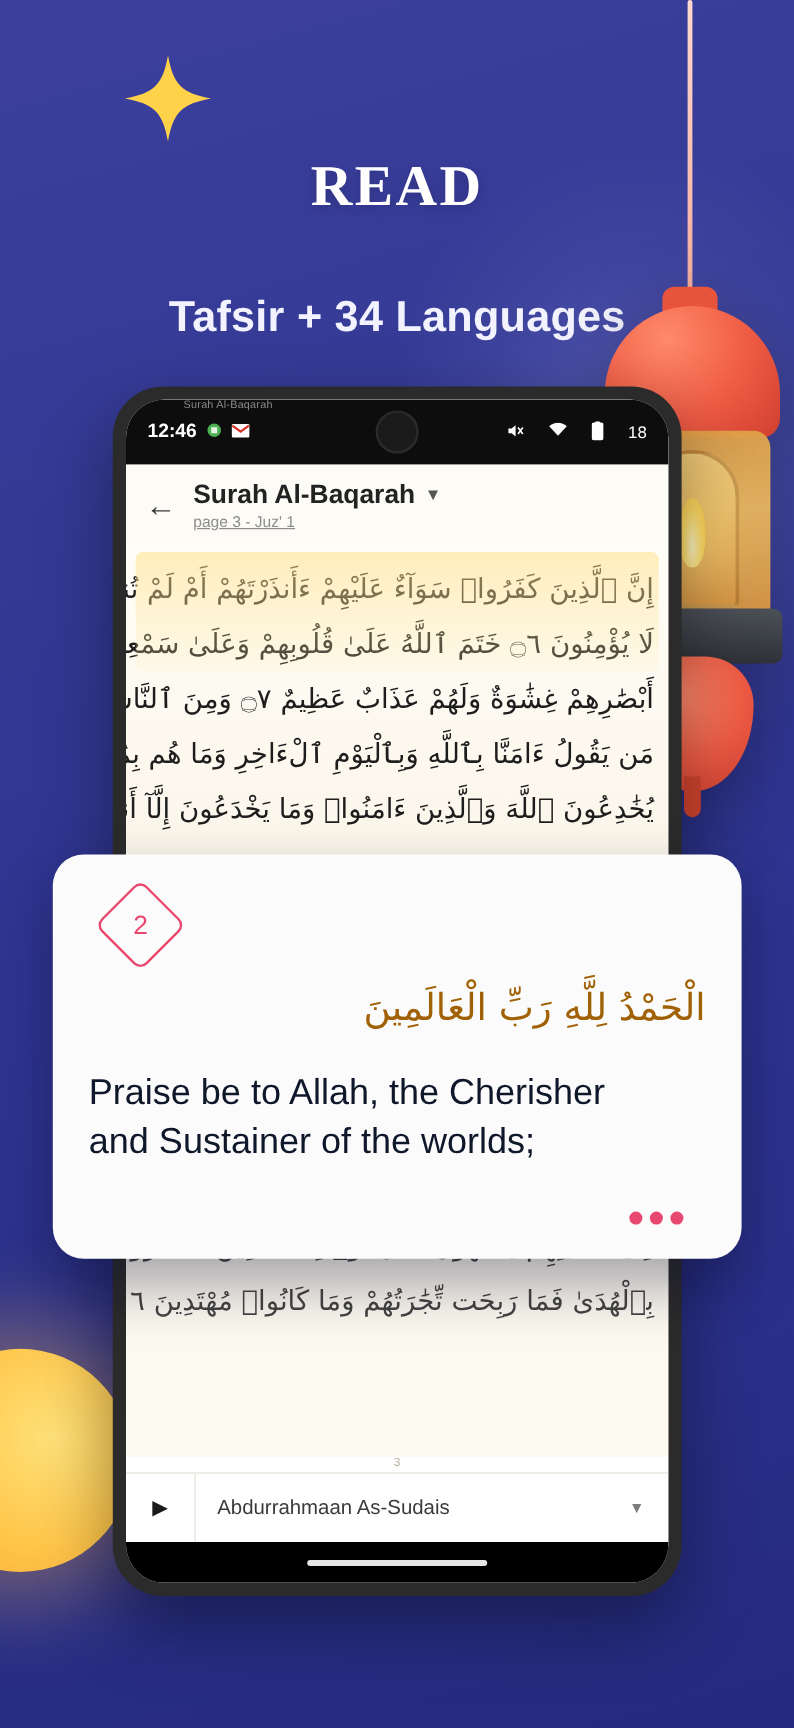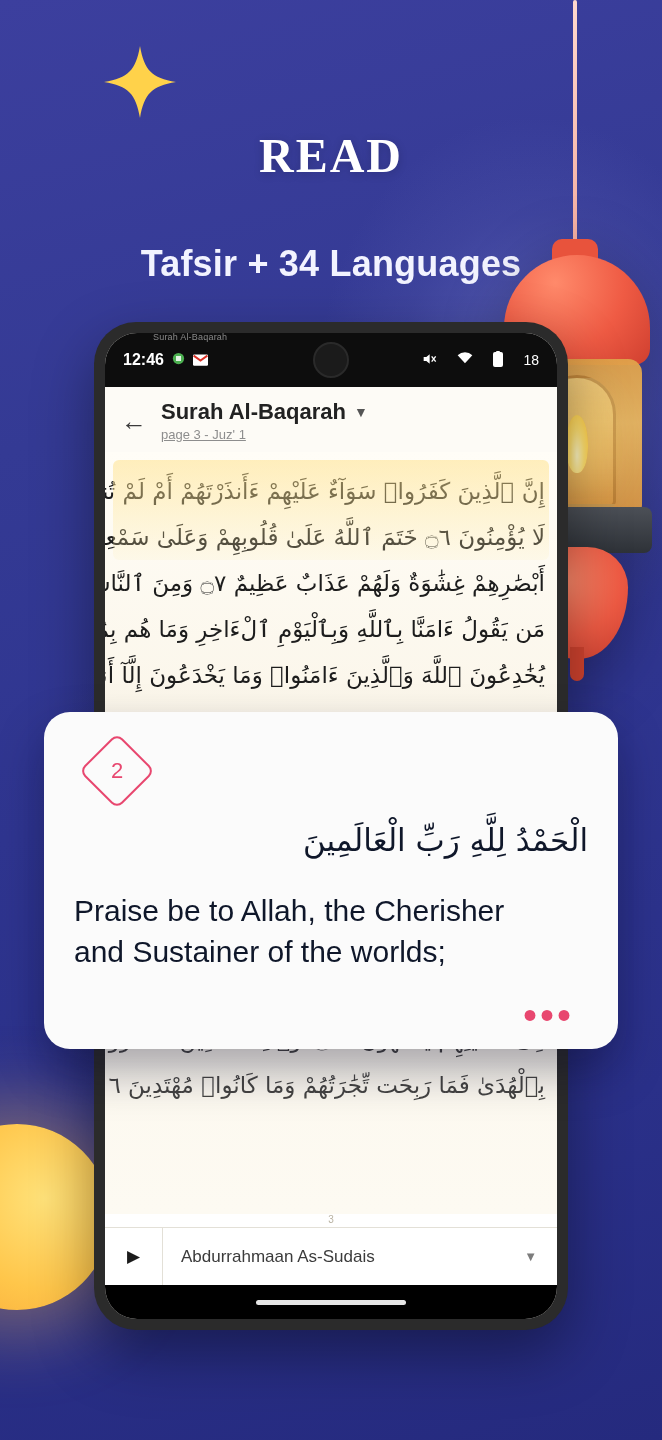--- a/index.html
+++ b/index.html
@@ -289,21 +289,21 @@
   .ayah-badge span {
     transform: rotate(-45deg);
     color: #e8476f;
     font-size: 22px;
   }
   .tafsir-arabic {
     direction: rtl;
     text-align: right;
     font-family: "DejaVu Sans", sans-serif;
     font-size: 31px;
-    color: #0f172a;
+    color: #a16207;
     margin-top: 24px;
     margin-bottom: 32px;
     padding-left: 20px;
     white-space: nowrap;
   }
   .tafsir-translation {
     font-size: 30px;
     line-height: 1.38;
     color: #0f172a;
     padding-right: 30px;

